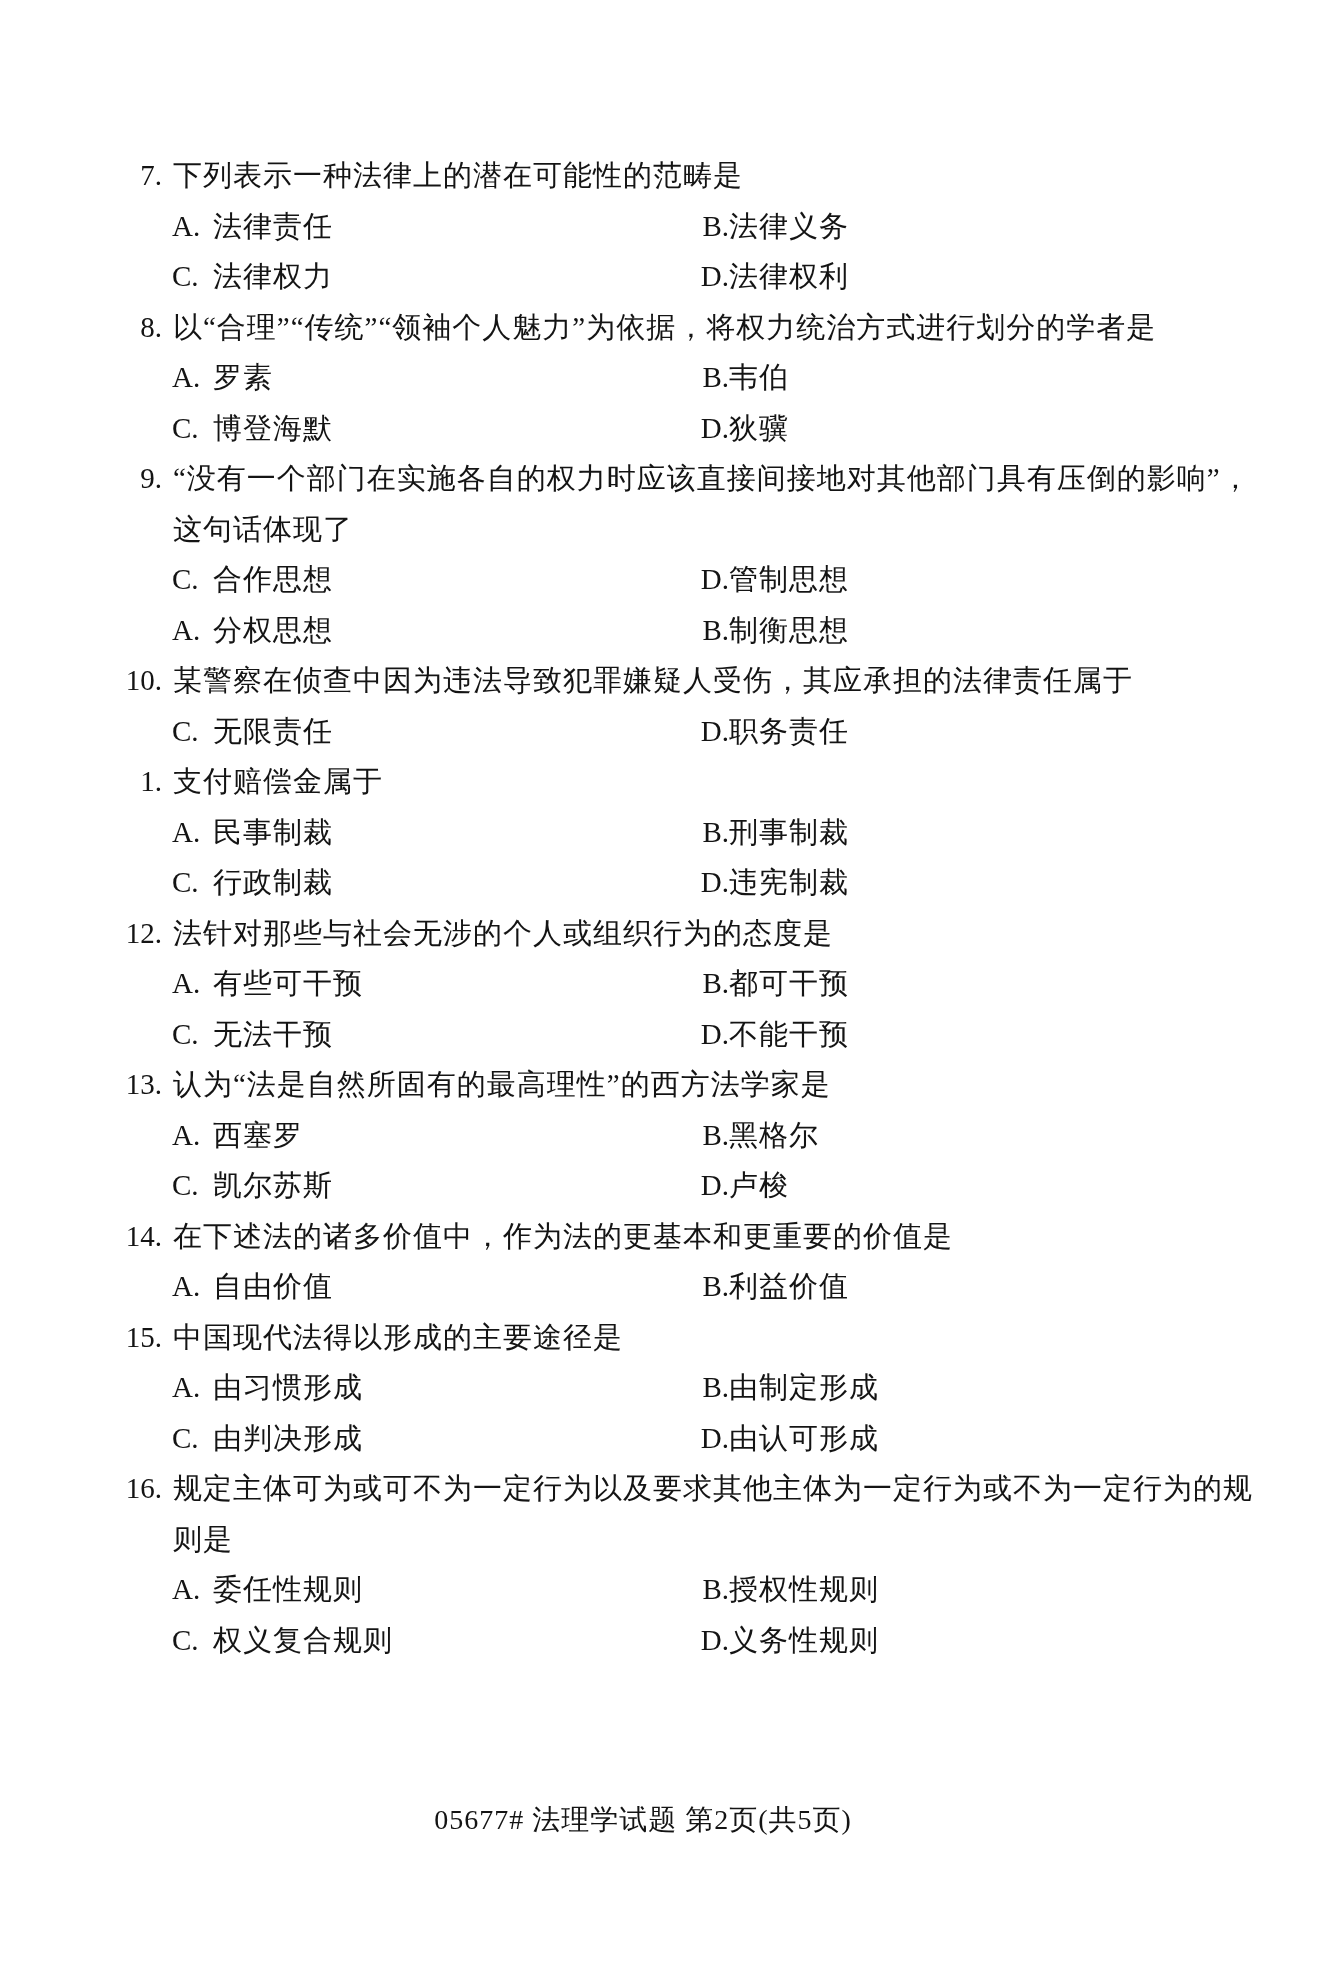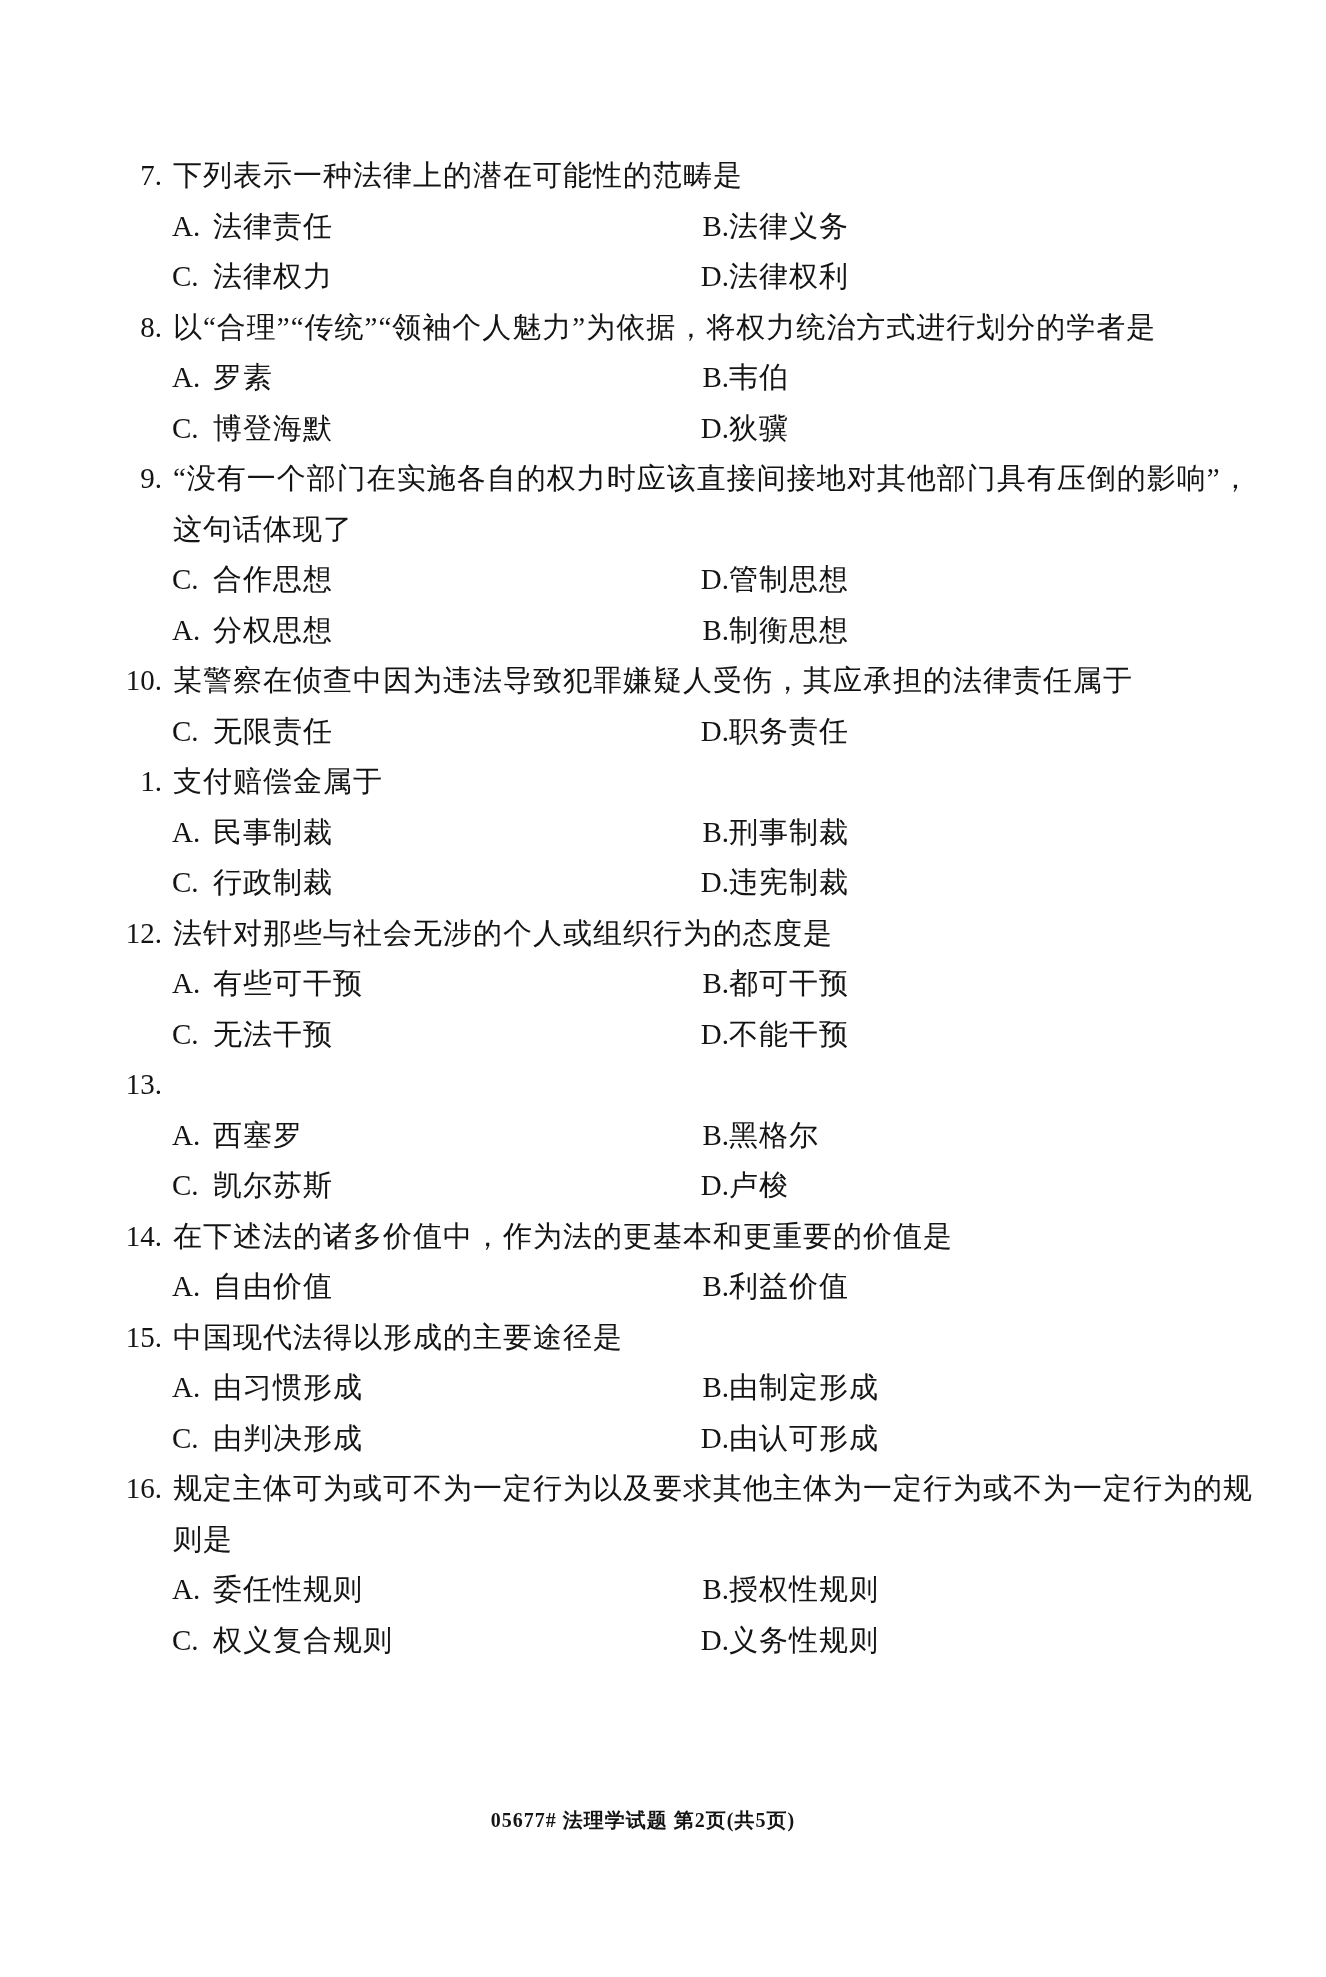--- a/index.html
+++ b/index.html
@@ -56,22 +56,21 @@
     letter-spacing: 0;
   }
   .footer-line {
     position: absolute;
     top: 1800px;
     left: 0;
     width: 100%;
     height: 40px;
     line-height: 40px;
     text-align: center;
-    font-size: 20px;
-    font-weight: bold;
+    font-size: 28px;
   }
   .footer-line span {
     position: relative;
     left: -20px;
   }
 </style>
 </head>
 <body>
 
 <div class="page">
@@ -155,20 +154,21 @@
           <span class="opt-b"><span class="opt-label">B.</span><span>都可干预</span></span>
         </div>
         <div class="line">
           <span class="opt-a"><span class="opt-label">C.</span><span>无法干预</span></span>
           <span class="opt-b"><span class="opt-label">D.</span><span>不能干预</span></span>
         </div>
       </div>
       <div class="question">
         <div class="line">
           <span class="q-num">13.</span>
+          <span class="stem">认为“法是自然所固有的最高理性”的西方法学家是</span>
         </div>
         <div class="line">
           <span class="opt-a"><span class="opt-label">A.</span><span>西塞罗</span></span>
           <span class="opt-b"><span class="opt-label">B.</span><span>黑格尔</span></span>
         </div>
         <div class="line">
           <span class="opt-a"><span class="opt-label">C.</span><span>凯尔苏斯</span></span>
           <span class="opt-b"><span class="opt-label">D.</span><span>卢梭</span></span>
         </div>
       </div>

